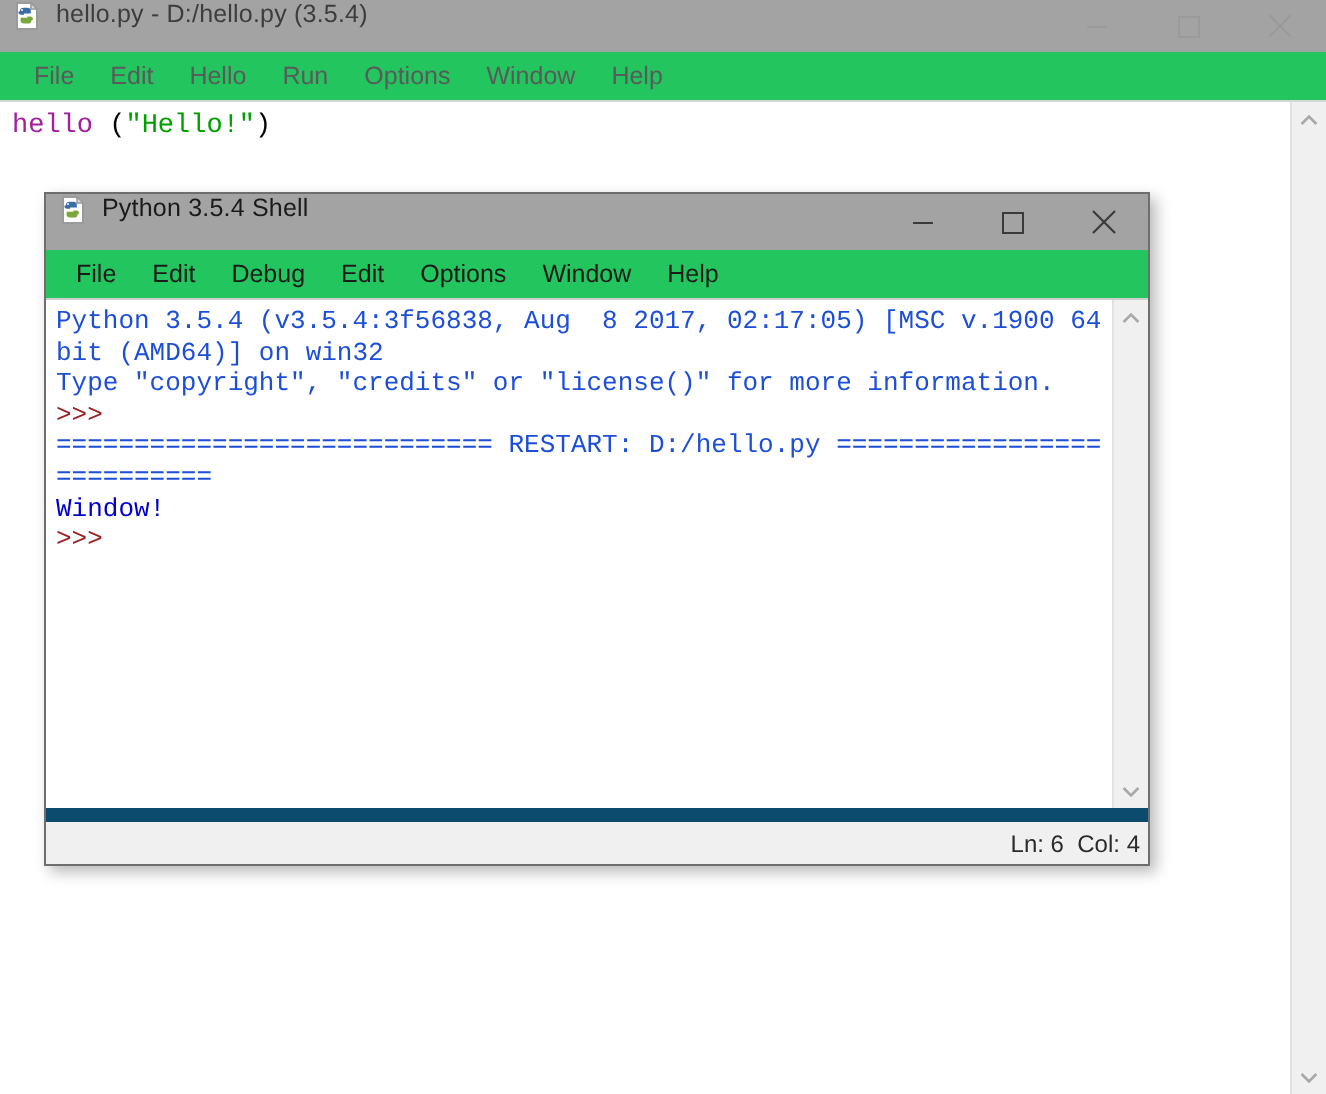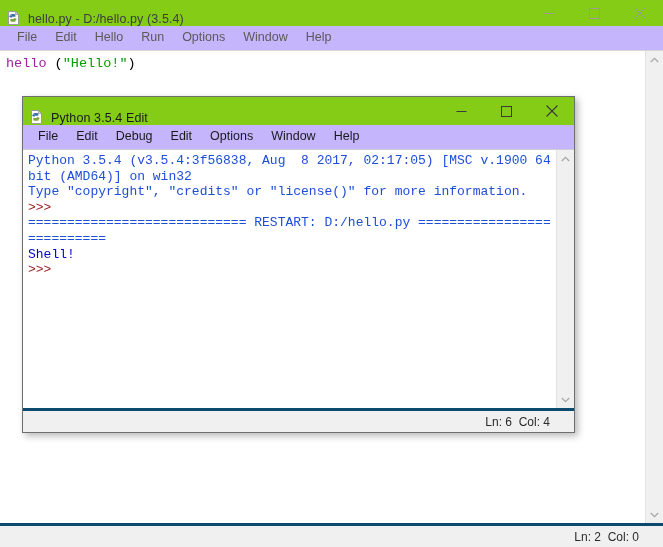--- a/index.html
+++ b/index.html
@@ -20,23 +20,23 @@
     position: absolute;
     left: 0; top: 0;
     width: 663px; height: 547px;
     background: #ffffff;
     display: flex;
     flex-direction: column;
   }
 
   .titlebar {
     height: 26px;
-    background: #84cc16;
-    display: flex;
-    align-items: flex-end;
+    background: #a3a3a3;
+    display: flex;
+    align-items: flex-start;
     flex: none;
     position: relative;
   }
   .titlebar .tb-icon {
     width: 16px; height: 16px;
     margin-left: 6px; margin-right: 6px;
     flex: none;
     position: relative;
   }
   .titlebar .tb-title {
@@ -55,22 +55,23 @@
   .wincontrols .wc {
     width: 46px;
     display: flex;
     align-items: center;
     justify-content: center;
   }
   .wc svg { display: block; }
 
   .menubar {
     height: 24px;
-    background: #c4b5fd;
-    display: flex;
+    background: #22c55e;
+    display: flex;
+    align-items: center;
     flex: none;
     border-bottom: 1px solid #d6d6d6;
     padding-left: 8px;
   }
   .menubar .mi {
     font-size: 12.5px;
     color: #5a5a5a;
     padding: 0 9px;
     white-space: nowrap;
     line-height: 23px;
@@ -108,26 +109,26 @@
   }
   .vscroll .arr {
     width: 17px; height: 17px;
     display: flex; align-items: center; justify-content: center;
   }
   .vscroll .track { flex: 1 1 auto; width: 17px; }
 
   .statusbar {
     height: 21px;
     background: #f0f0f0;
-    border-top: 3px solid #0c4a6e;
+    border-top: 7px solid #0c4a6e;
     flex: none;
     display: flex;
     align-items: center;
     justify-content: flex-end;
-    padding-right: 24px;
+    padding-right: 4px;
   }
   .statusbar .sb-text {
     font-size: 12px;
     color: #2b2b2b;
     white-space: pre;
   }
 
   
   #shell-window {
     position: absolute;
@@ -233,38 +234,35 @@
       </div>
       <div class="track"></div>
       <div class="arr">
         <svg width="9" height="6" viewBox="0 0 9 6">
           <polyline points="0.8,1 4.5,4.7 8.2,1" fill="none" stroke="#a8a8a8" stroke-width="1.3"></polyline>
         </svg>
       </div>
     </div>
   </div>
 
-  <div class="statusbar">
-    <span class="sb-text">Ln: 2  Col: 0</span>
-  </div>
 </div>
 
 <div id="shell-window">
 
   <div class="titlebar">
     <span class="tb-icon">
       <svg class="pyicon" viewBox="0 0 16 16" xmlns="http://www.w3.org/2000/svg">
         <path d="M2.5 1.5 h7 l3 3 v10 h-10 z" fill="#fdfdfd" stroke="#9a9a9a" stroke-width="1"></path>
         <path d="M9.5 1.5 v3 h3 z" fill="#d8d8d8" stroke="#9a9a9a" stroke-width="0.8"></path>
         <path d="M4 5.5 c0-1.1 .6-1.6 2-1.6 h1.6 c1.2 0 1.8 .5 1.8 1.5 v1.4 h-3.4 v.6 h-1.4 c-.9 0-1.4-.5-1.4-1.4 z" fill="#3a6fa5"></path>
         <path d="M10.3 7.6 c0 1.1-.6 1.6-2 1.6 h-1.6 c-1.2 0-1.8-.5-1.8-1.5 v-1.4 h3.4 v-.6 h1.4 c.9 0 1.4 .5 1.4 1.4 z" fill="#7aa63a" transform="translate(-0.6,2.6)"></path>
         <circle cx="5" cy="5" r="0.5" fill="#ffffff"></circle>
       </svg>
     </span>
-    <span class="tb-title">Python 3.5.4 Edit</span>
+    <span class="tb-title">Python 3.5.4 Shell</span>
 
     <div class="wincontrols">
       <div class="wc">
         <svg width="11" height="11" viewBox="0 0 11 11">
           <line x1="0.5" y1="5.5" x2="10.5" y2="5.5" stroke="#3a3a3a" stroke-width="1"></line>
         </svg>
       </div>
       <div class="wc">
         <svg width="11" height="11" viewBox="0 0 11 11">
           <rect x="0.5" y="0.5" width="10" height="10" fill="none" stroke="#3a3a3a" stroke-width="1"></rect>
@@ -287,21 +285,21 @@
     <span class="mi">Options</span>
     <span class="mi">Window</span>
     <span class="mi">Help</span>
   </div>
 
   <div id="shell-body">
     <div id="shell-text"><span class="out-line c-black">Python 3.5.4 (v3.5.4:3f56838, Aug  8 2017, 02:17:05) [MSC v.1900 64 bit (AMD64)] on win32</span>
 <span class="out-line c-black">Type "copyright", "credits" or "license()" for more information.</span>
 <span class="out-line c-prompt">&gt;&gt;&gt;</span>
 <span class="out-line c-black">============================ RESTART: D:/hello.py ===========================</span>
-<span class="out-line c-out">Shell!</span>
+<span class="out-line c-out">Window!</span>
 <span class="out-line c-prompt">&gt;&gt;&gt;</span></div>
 
     <div class="vscroll">
       <div class="arr">
         <svg width="9" height="6" viewBox="0 0 9 6">
           <polyline points="0.8,5 4.5,1.3 8.2,5" fill="none" stroke="#a8a8a8" stroke-width="1.3"></polyline>
         </svg>
       </div>
       <div class="track"></div>
       <div class="arr">

